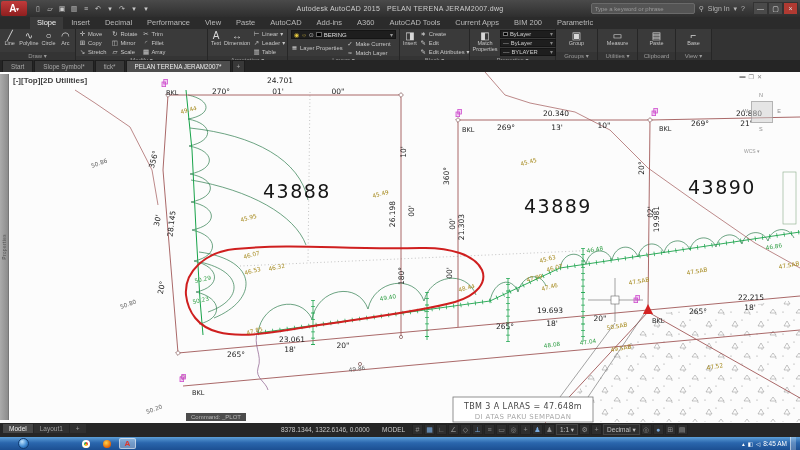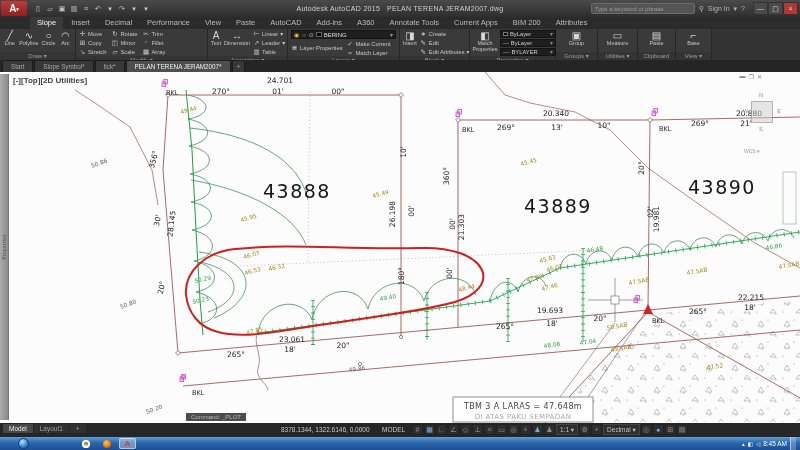--- a/index.html
+++ b/index.html
@@ -145,24 +145,24 @@
   <div class="ribbontabs" id="ribbontabs">
       <span class="rtab active">Slope</span>
       <span class="rtab">Insert</span>
       <span class="rtab">Decimal</span>
       <span class="rtab">Performance</span>
       <span class="rtab">View</span>
       <span class="rtab">Paste</span>
       <span class="rtab">AutoCAD</span>
       <span class="rtab">Add-ins</span>
       <span class="rtab">A360</span>
-      <span class="rtab">Annotate Tools</span>
+      <span class="rtab">AutoCAD Tools</span>
       <span class="rtab">Current Apps</span>
       <span class="rtab">BIM 200</span>
-      <span class="rtab">Attributes</span>
+      <span class="rtab">Parametric</span>
     </div>
 
   <div class="ribbon">
     <div class="panel" style="width:76px;">
       <div class="pbody">
         <div class="big">
             <span class="ic">╱</span>
             <span class="lb">Line</span>
           </div>
         <div class="big">

